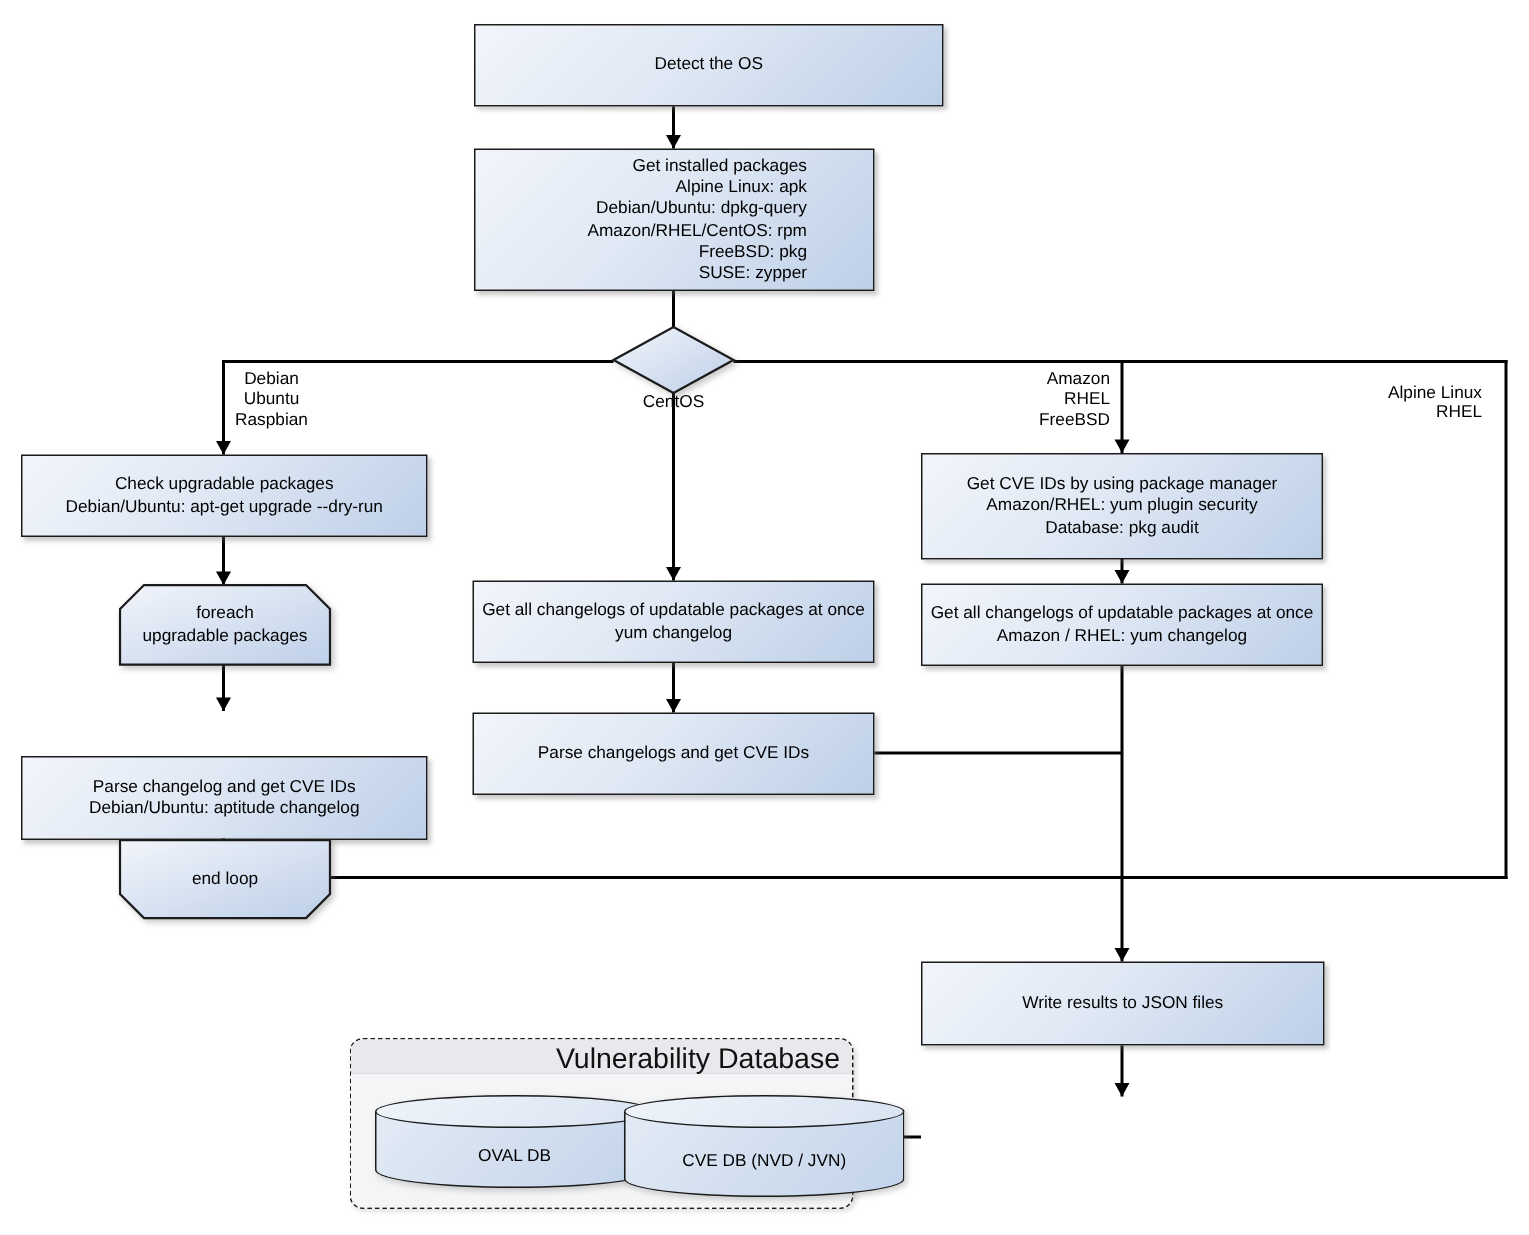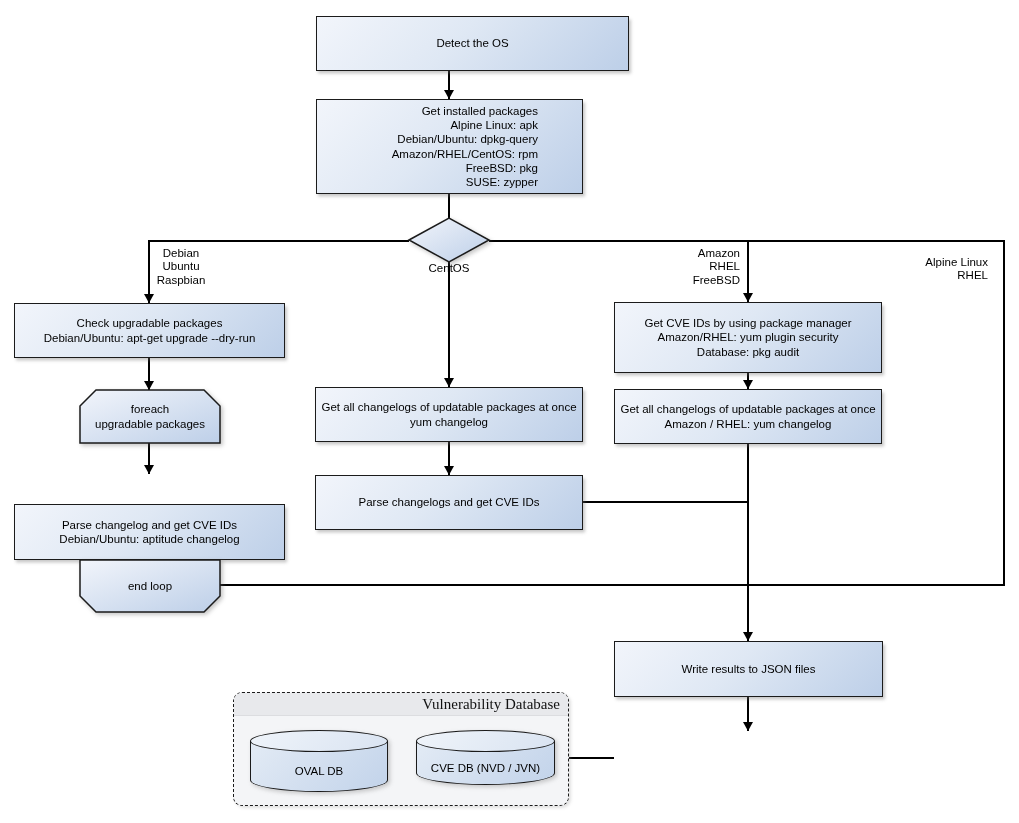--- a/index.html
+++ b/index.html
@@ -30,24 +30,24 @@
   
   .shape{position:absolute;filter:drop-shadow(2px 2px 2px rgba(110,110,110,.4));}
   .shape-label{position:absolute;display:flex;flex-direction:column;justify-content:center;
        align-items:center;text-align:right;font-size:11.5px;line-height:14.2px;}
 
   
   .group{position:absolute;box-sizing:border-box;border:1.5px dashed #1b1b1b;border-radius:9px;
        background:#f4f5f7;box-shadow:2px 2px 3px rgba(140,140,140,.25);}
   .group-header{position:absolute;left:0;right:0;top:0;height:22px;background:#e8e9ec;
        border-radius:8px 8px 0 0;border-bottom:1px solid #dcdde0;}
-  .group-title{position:absolute;right:8px;top:3px;font-size:15px;color:#111;font-family:Liberation Serif, serif;}
-
-  
-  .cylinder{position:absolute;filter:drop-shadow(2px 2px 2px rgba(110,110,110,.35));}
+  .group-title{position:absolute;right:8px;top:3px;font-size:19px;color:#111;}
+
+  
+  .cylinder{position:absolute;filter:drop-shadow(2px 2px 2px rgba(110,110,110,.35));padding-left:48px;}
   .cyl-top{position:absolute;left:0;right:0;top:0;height:22px;box-sizing:border-box;
        border:1.5px solid #1b1b1b;border-radius:50%;
        background:linear-gradient(135deg,#eff4fa 0%,#d9e3f1 100%);z-index:2;}
   .cyl-body{position:absolute;left:0;right:0;top:11px;bottom:0;box-sizing:border-box;
        border:1.5px solid #1b1b1b;border-top:none;
        border-radius:0 0 50% 50% / 0 0 12px 12px;
        background:linear-gradient(135deg,#e3ebf5 0%,#c2d3ea 100%);z-index:1;}
   .cyl-label{position:absolute;left:0;right:0;top:20px;bottom:0;display:flex;
        justify-content:center;align-items:center;font-size:11.5px;z-index:3;white-space:nowrap;}
 </style>
@@ -211,19 +211,19 @@
     <div class="group-header"></div>
     <div class="group-title">Vulnerability Database</div>
   </div>
 
   <div class="cylinder" style="left:250px;top:730px;width:138px;height:62px;">
     <div class="cyl-body"></div>
     <div class="cyl-top"></div>
     <div class="cyl-label">OVAL DB</div>
   </div>
 
-  <div class="cylinder" style="left:416px;top:730px;width:139px;height:55px;">
+  <div class="cylinder" style="left:416px;top:730px;width:139px;height:68px;">
     <div class="cyl-body"></div>
     <div class="cyl-top"></div>
     <div class="cyl-label">CVE DB (NVD / JVN)</div>
   </div>
 
 </div>
 
 </body></html>

